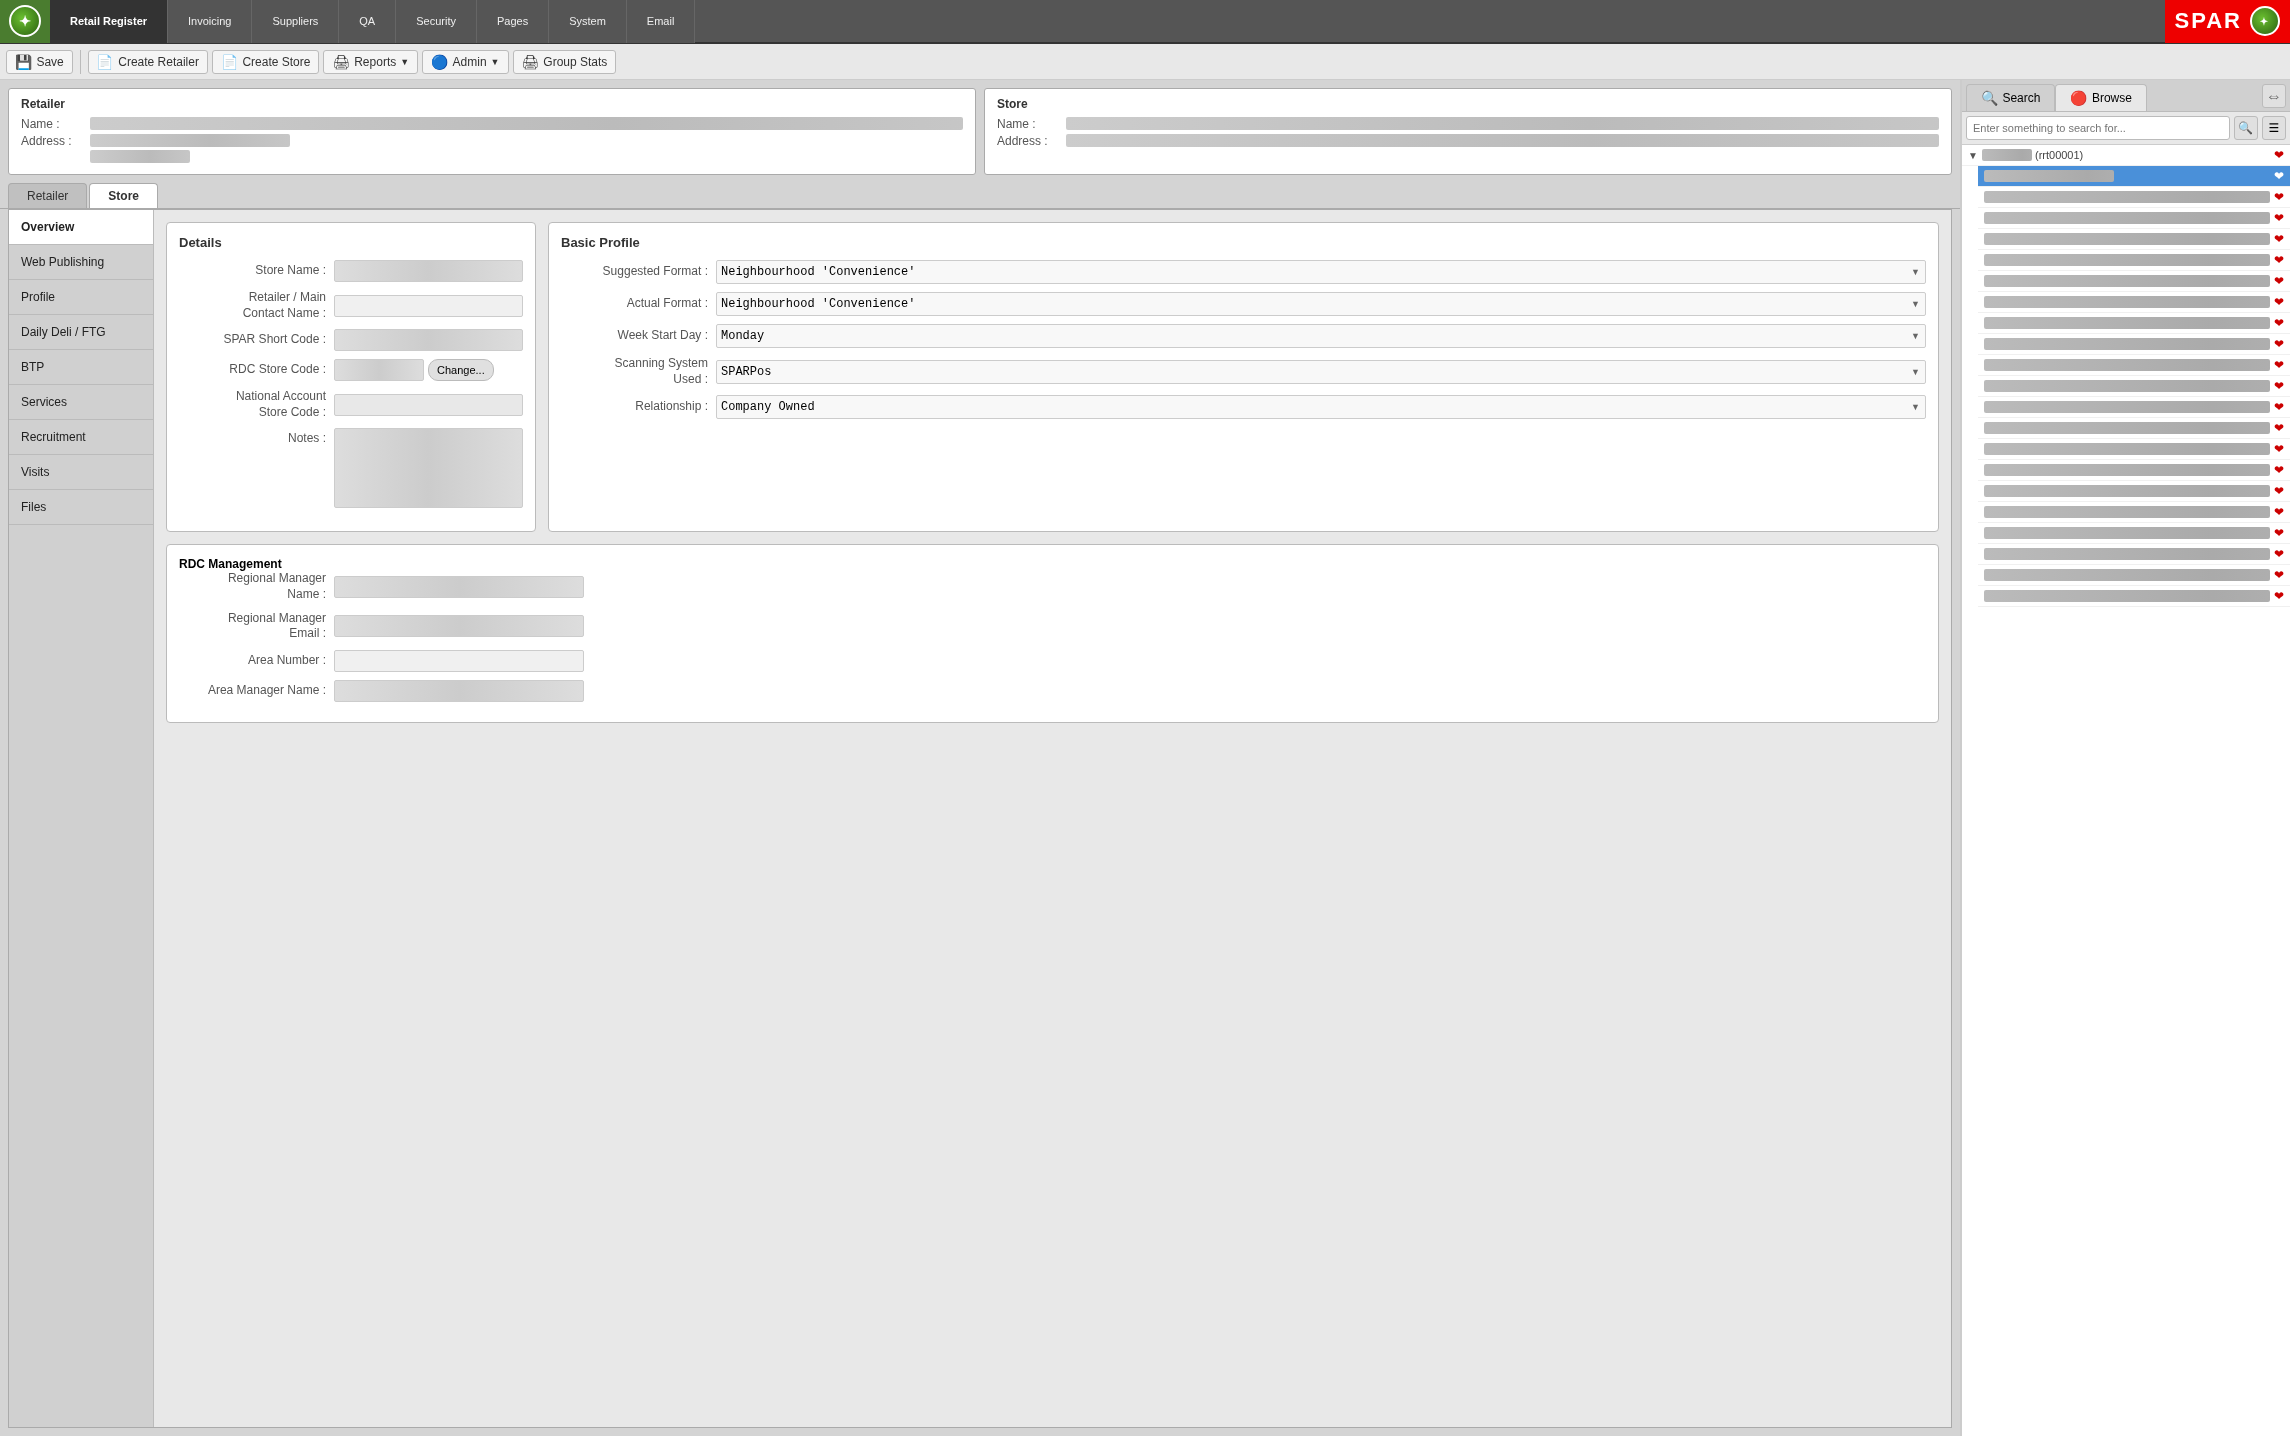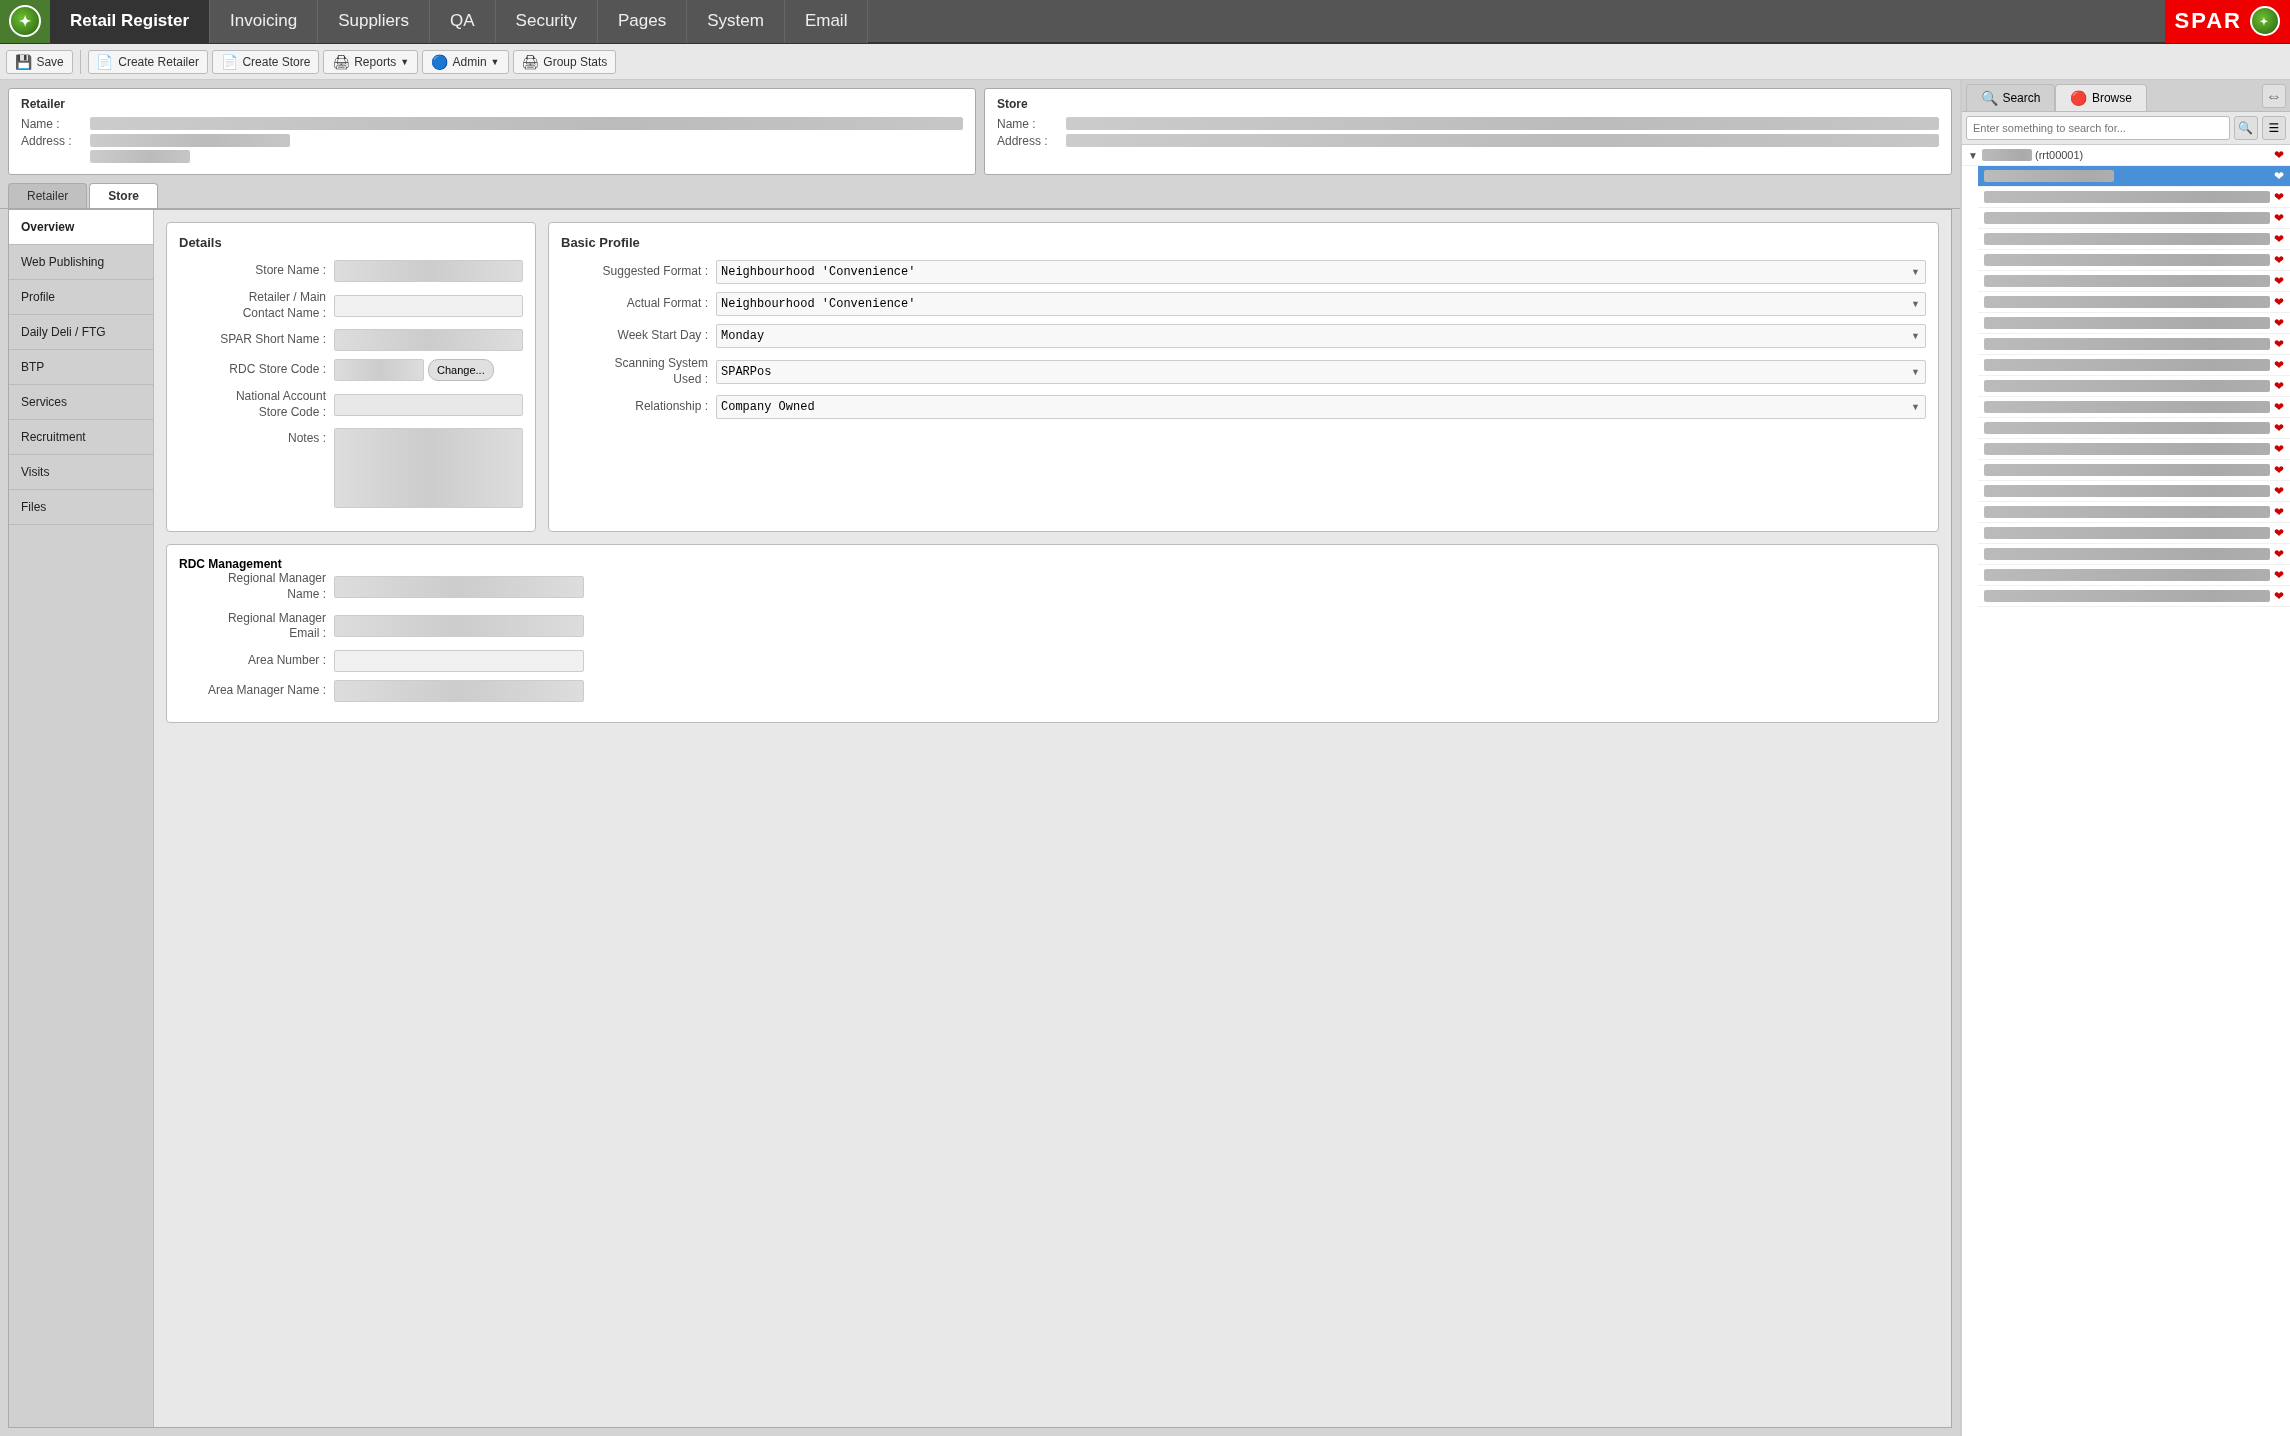--- a/index.html
+++ b/index.html
@@ -19,21 +19,21 @@
     .top-nav .logo-btn .circle {
       width: 32px; height: 32px; border-radius: 50%;
       background: radial-gradient(circle at 40% 40%, #6abf30, #2a6010);
       border: 2px solid #fff;
       display: flex; align-items: center; justify-content: center;
       font-size: 14px; color: #fff; font-weight: bold;
     }
     .nav-tabs { display: flex; height: 44px; flex: 1; }
     .nav-tab {
       padding: 0 20px; display: flex; align-items: center;
-      color: #eee; cursor: pointer; font-size: 17px;
+      color: #eee; cursor: pointer; font-size: 11px;
       border-right: 1px solid #666;
       background: #555;
     }
     .nav-tab.active { background: #333; color: #fff; font-weight: bold; }
 
     .top-right-logo {
       background: #e00; height: 44px; display: flex; align-items: center; padding: 0 10px;
       font-size: 22px; font-weight: bold; color: #fff; letter-spacing: 2px;
       min-width: 120px; justify-content: center;
     }
@@ -402,21 +402,21 @@
             <div class="form-label">Store Name :</div>
             <input class="form-input blurred-input" type="text" value="" style="background: linear-gradient(90deg, rgb(221, 221, 221), rgb(204, 204, 204), rgb(221, 221, 221));">
           </div>
 
           <div class="form-row">
             <div class="form-label" style="line-height:1.3">Retailer / Main<br>Contact Name :</div>
             <input class="form-input" type="text" value="" style="">
           </div>
 
           <div class="form-row">
-            <div class="form-label">SPAR Short Name :</div>
+            <div class="form-label">SPAR Short Code :</div>
             <input class="form-input blurred-input" type="text" value="" style="background: linear-gradient(90deg, rgb(221, 221, 221), rgb(204, 204, 204), rgb(221, 221, 221));">
           </div>
 
           <div class="form-row">
             <div class="form-label">RDC Store Code :</div>
             <div class="form-input-group">
               <input class="form-input blurred-input" type="text" value="" style="background: linear-gradient(90deg, rgb(221, 221, 221), rgb(204, 204, 204), rgb(221, 221, 221)); max-width: 90px;">
               <button class="change-btn">
                 <span>Change...</span>
               </button>

